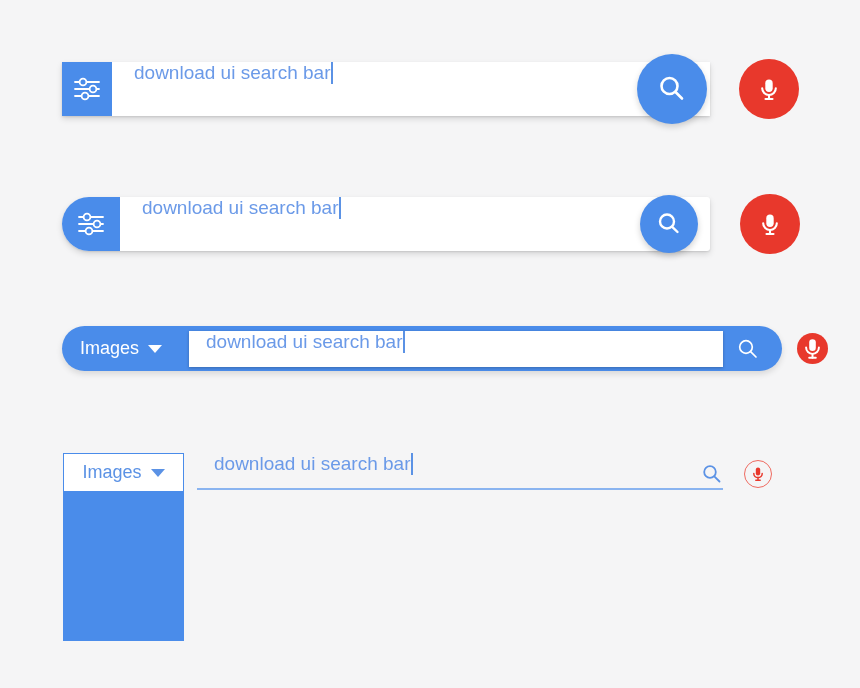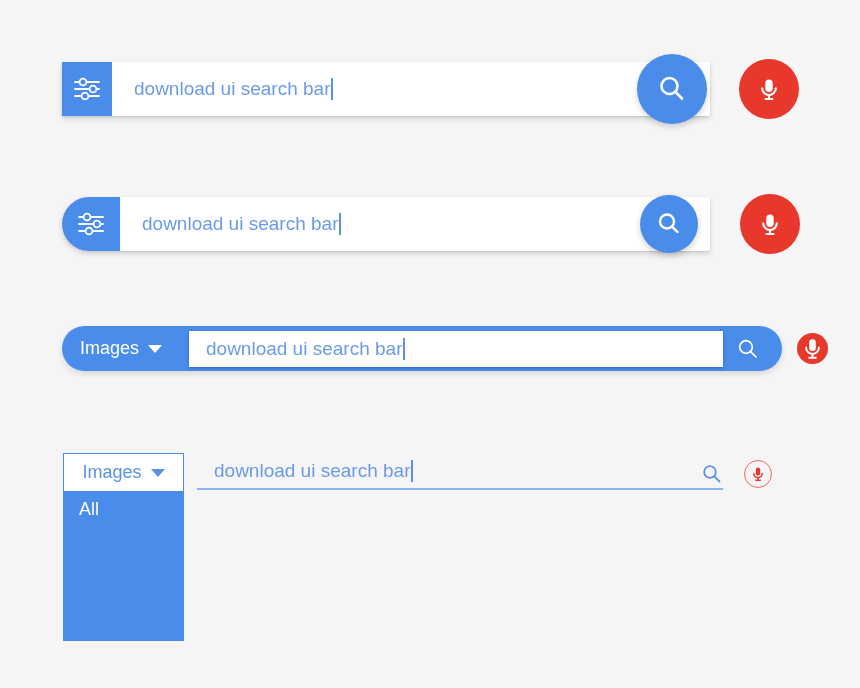--- a/index.html
+++ b/index.html
@@ -23,21 +23,21 @@
   .abs { position: absolute; }
 
   .bar-white {
     background: #ffffff;
   }
 
   .query-text {
     color: #6b9ae8;
     white-space: nowrap;
     display: flex;
-    align-items: center;
+    align-items: flex-start;
   }
 
   .caret {
     display: inline-block;
     width: 2px;
     background: #5b92e5;
     margin-left: 1px;
   }
 
   .circle {
@@ -282,23 +282,20 @@
       <line x1="11.8" y1="24" x2="18.2" y2="24" stroke="#ffffff" stroke-width="1.9" stroke-linecap="round"></line>
     </svg>
   </div>
 
   <div class="abs" id="row4-select">
     <span>Images</span>
     <span class="tri-down"></span>
   </div>
 
   <div class="abs" id="row4-menu">
-    <div class="menu-item">
-      <span>All</span>
-    </div>
   </div>
 
   <div class="abs" id="row4-underline"></div>
 
   <div class="abs query-text" id="row4-query">
     <span>download ui search bar</span>
       <span class="caret" style="height:22px;"></span>
   </div>
 
   <div class="abs" id="row4-search">

